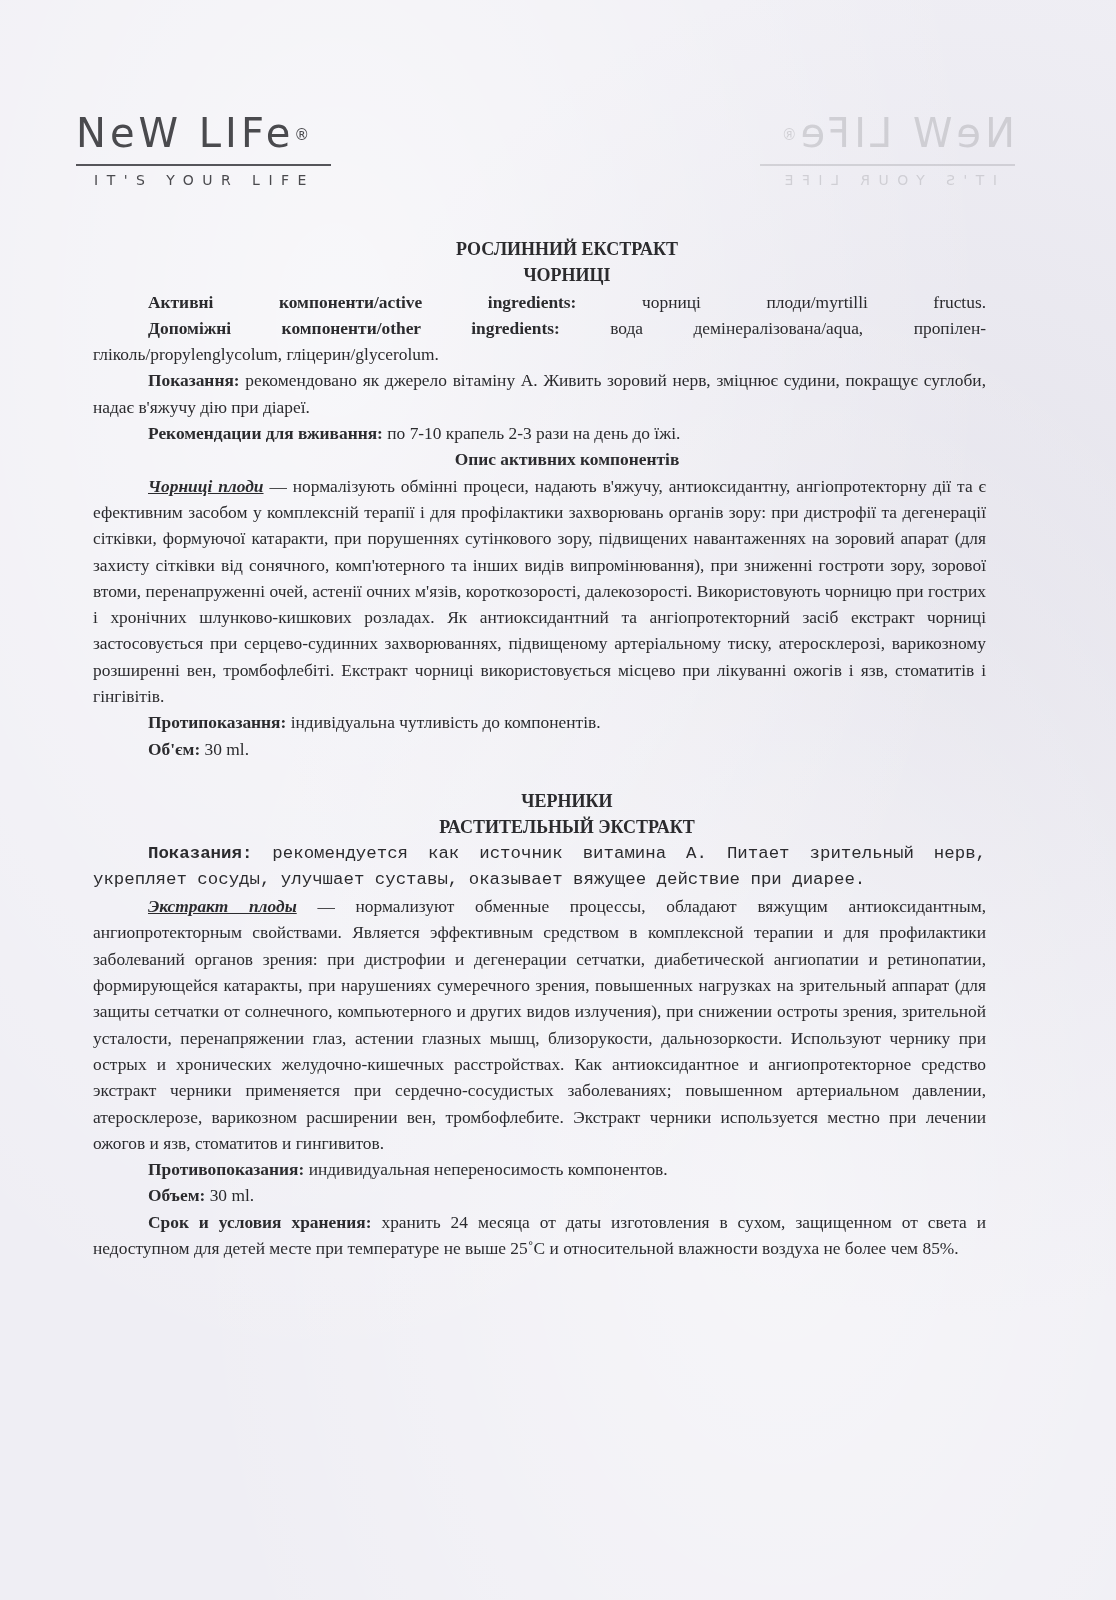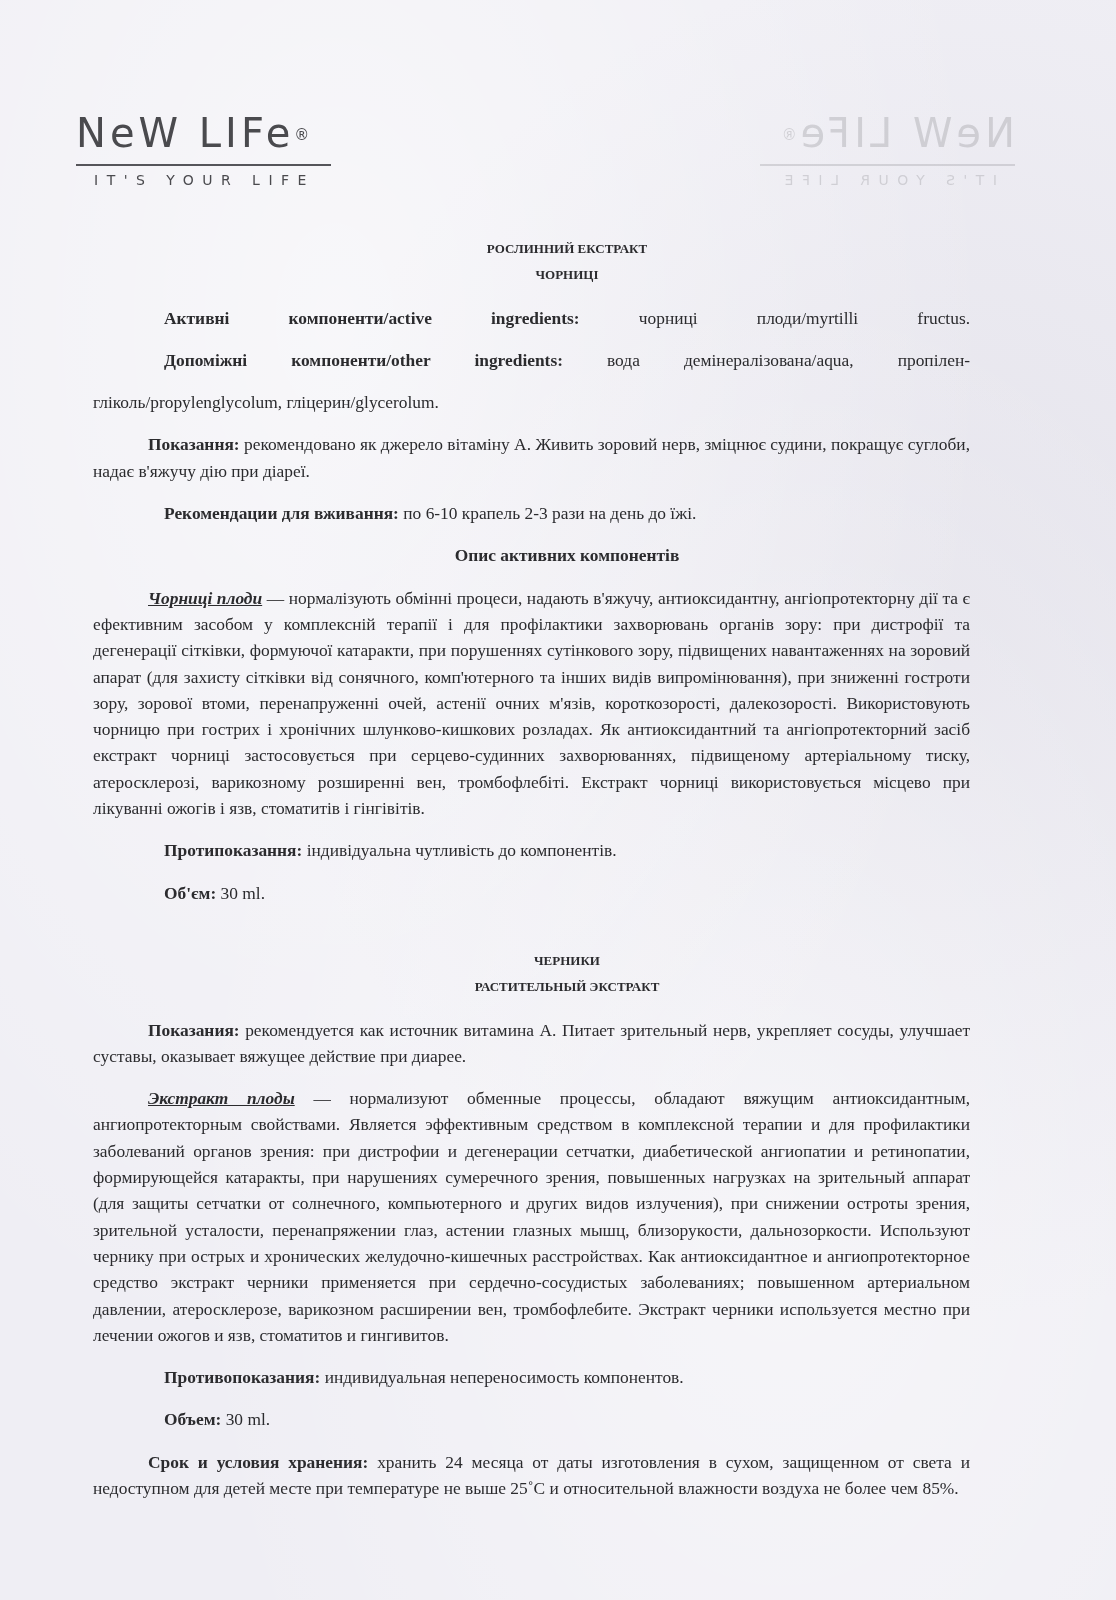--- a/index.html
+++ b/index.html
@@ -24,22 +24,22 @@
   .logo .tagline {
     font-family: "DejaVu Sans", "Liberation Sans", sans-serif;
     font-size: 14px; letter-spacing: 8.5px; color: #4a4a4e; margin-top: 6px; padding-left: 18px;
     white-space: nowrap;
   }
   .ghost-logo {
     position: absolute; left: 745px; top: 110px; width: 270px; transform: scaleX(-1);
     opacity: 0.18;
   }
   .doc { position: absolute; left: 148px; top: 236px; width: 838px; font-size: 17.4px; line-height: 26.3px; }
-  .title { text-align: center; font-weight: bold; font-size: 13px; margin: 0; }
-  .p { margin: 16px; text-align: justify; text-indent: 0; }
+  .title { text-align: center; font-weight: bold; font-size: 18px; margin: 0; }
+  .p { margin: 0; text-align: justify; text-indent: 0; }
   .hang { margin-left: -55px; text-align: justify; }
   .b { font-weight: bold; }
   .u { font-weight: bold; font-style: italic; text-decoration: underline; }
   .center-b { text-align: center; font-weight: bold; margin: 0; }
   .gap { height: 26px; }
   .justify-last { text-align-last: justify; }
 </style>
 </head>
 <body>
 
@@ -70,21 +70,21 @@
       <span>вода демінералізована/aqua, пропілен-</span>
     </p>
     <p class="p hang">гліколь/propylenglycolum, гліцерин/glycerolum.</p>
 
     <p class="p" style="margin-left:-55px;text-indent:55px;">
       <span class="b">Показання:</span>
       <span>рекомендовано як джерело вітаміну А. Живить зоровий нерв, зміцнює судини, покращує суглоби, надає в'яжучу дію при діареї.</span>
     </p>
     <p class="p">
       <span class="b">Рекомендации для вживання:</span>
-      <span>по 6-10 крапель 2-3 рази на день до їжі.</span>
+      <span>по 7-10 крапель 2-3 рази на день до їжі.</span>
     </p>
     <p class="center-b">Опис активних компонентів</p>
     <p class="p" style="margin-left:-55px;text-indent:55px;">
       <span class="u">Чорниці плоди</span>
       <span>— нормалізують обмінні процеси, надають в'яжучу, антиоксидантну, ангіопротекторну дії та є ефективним засобом у комплексній терапії і для профілактики захворювань органів зору: при дистрофії та дегенерації сітківки, формуючої катаракти, при порушеннях сутінкового зору, підвищених навантаженнях на зоровий апарат (для захисту сітківки від сонячного, комп'ютерного та інших видів випромінювання), при зниженні гостроти зору, зорової втоми, перенапруженні очей, астенії очних м'язів, короткозорості, далекозорості. Використовують чорницю при гострих і хронічних шлунково-кишкових розладах. Як антиоксидантний та ангіопротекторний засіб екстракт чорниці застосовується при серцево-судинних захворюваннях, підвищеному артеріальному тиску, атеросклерозі, варикозному розширенні вен, тромбофлебіті. Екстракт чорниці використовується місцево при лікуванні ожогів і язв, стоматитів і гінгівітів.</span>
     </p>
     <p class="p">
       <span class="b">Протипоказання:</span>
       <span>індивідуальна чутливість до компонентів.</span>
     </p>
@@ -93,21 +93,21 @@
       <span>30 ml.</span>
     </p>
   </section>
 
   <div class="gap"></div>
 
   <section>
     <p class="title">ЧЕРНИКИ</p>
     <p class="title">РАСТИТЕЛЬНЫЙ ЭКСТРАКТ</p>
 
-    <p class="p" style="margin-left:-55px;text-indent:55px;">
+    <p class="p" style="margin-left:-55px;text-indent:55px;font-family:Liberation Mono, monospace;">
       <span class="b">Показания:</span>
       <span>рекомендуется как источник витамина А. Питает зрительный нерв, укрепляет сосуды, улучшает суставы, оказывает вяжущее действие при диарее.</span>
     </p>
     <p class="p" style="margin-left:-55px;text-indent:55px;">
       <span class="u">Экстракт плоды</span>
       <span>— нормализуют обменные процессы, обладают вяжущим антиоксидантным, ангиопротекторным свойствами. Является эффективным средством в комплексной терапии и для профилактики заболеваний органов зрения: при дистрофии и дегенерации сетчатки, диабетической ангиопатии и ретинопатии, формирующейся катаракты, при нарушениях сумеречного зрения, повышенных нагрузках на зрительный аппарат (для защиты сетчатки от солнечного, компьютерного и других видов излучения), при снижении остроты зрения, зрительной усталости, перенапряжении глаз, астении глазных мышц, близорукости, дальнозоркости. Используют чернику при острых и хронических желудочно-кишечных расстройствах. Как антиоксидантное и ангиопротекторное средство экстракт черники применяется при сердечно-сосудистых заболеваниях; повышенном артериальном давлении, атеросклерозе, варикозном расширении вен, тромбофлебите. Экстракт черники используется местно при лечении ожогов и язв, стоматитов и гингивитов.</span>
     </p>
     <p class="p">
       <span class="b">Противопоказания:</span>
       <span>индивидуальная непереносимость компонентов.</span>

